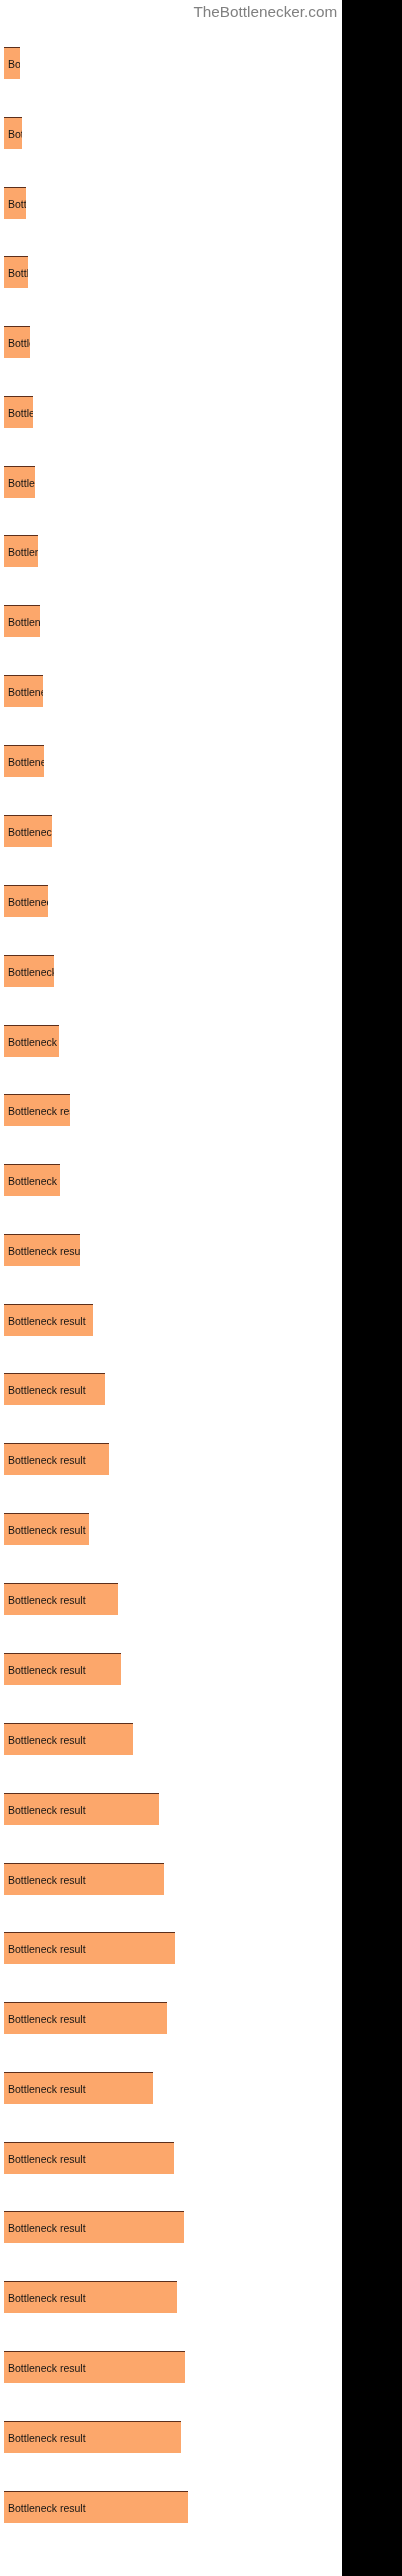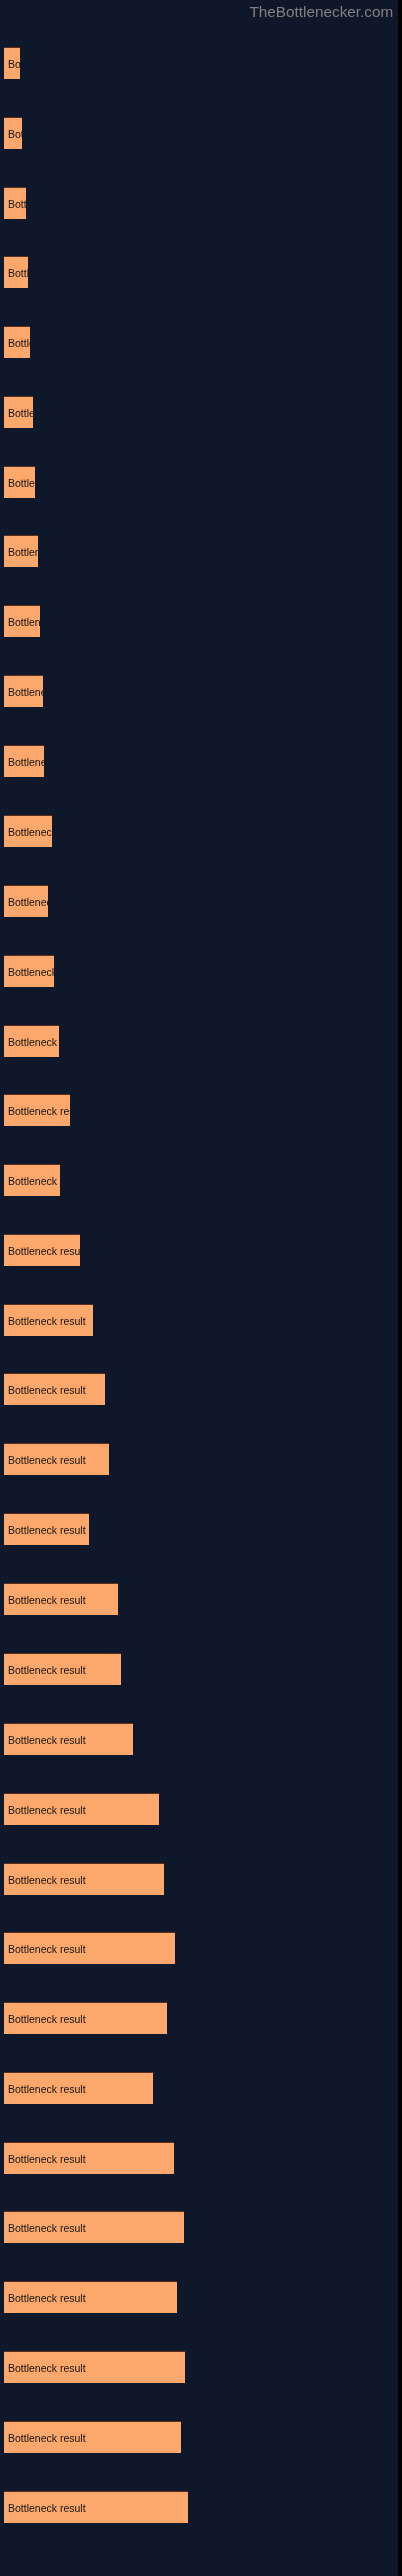--- a/index.html
+++ b/index.html
@@ -13,23 +13,23 @@
     height: 2576px;
     position: relative;
     overflow: hidden;
     font-family: "Liberation Sans", sans-serif;
     -webkit-font-smoothing: antialiased;
   }
   #chart-root {
     position: absolute;
     left: 0;
     top: 0;
-    width: 398px;
+    width: 342px;
     height: 2576px;
-    background: #0f172a;
+    background: #ffffff;
   }
   #site-title {
     position: absolute;
     right: 4.8px;
     top: 1.6px;
     color: #808080;
     font-family: "Liberation Sans", sans-serif;
     font-size: 15.3px;
     line-height: 19.3px;
     letter-spacing: 0px;

